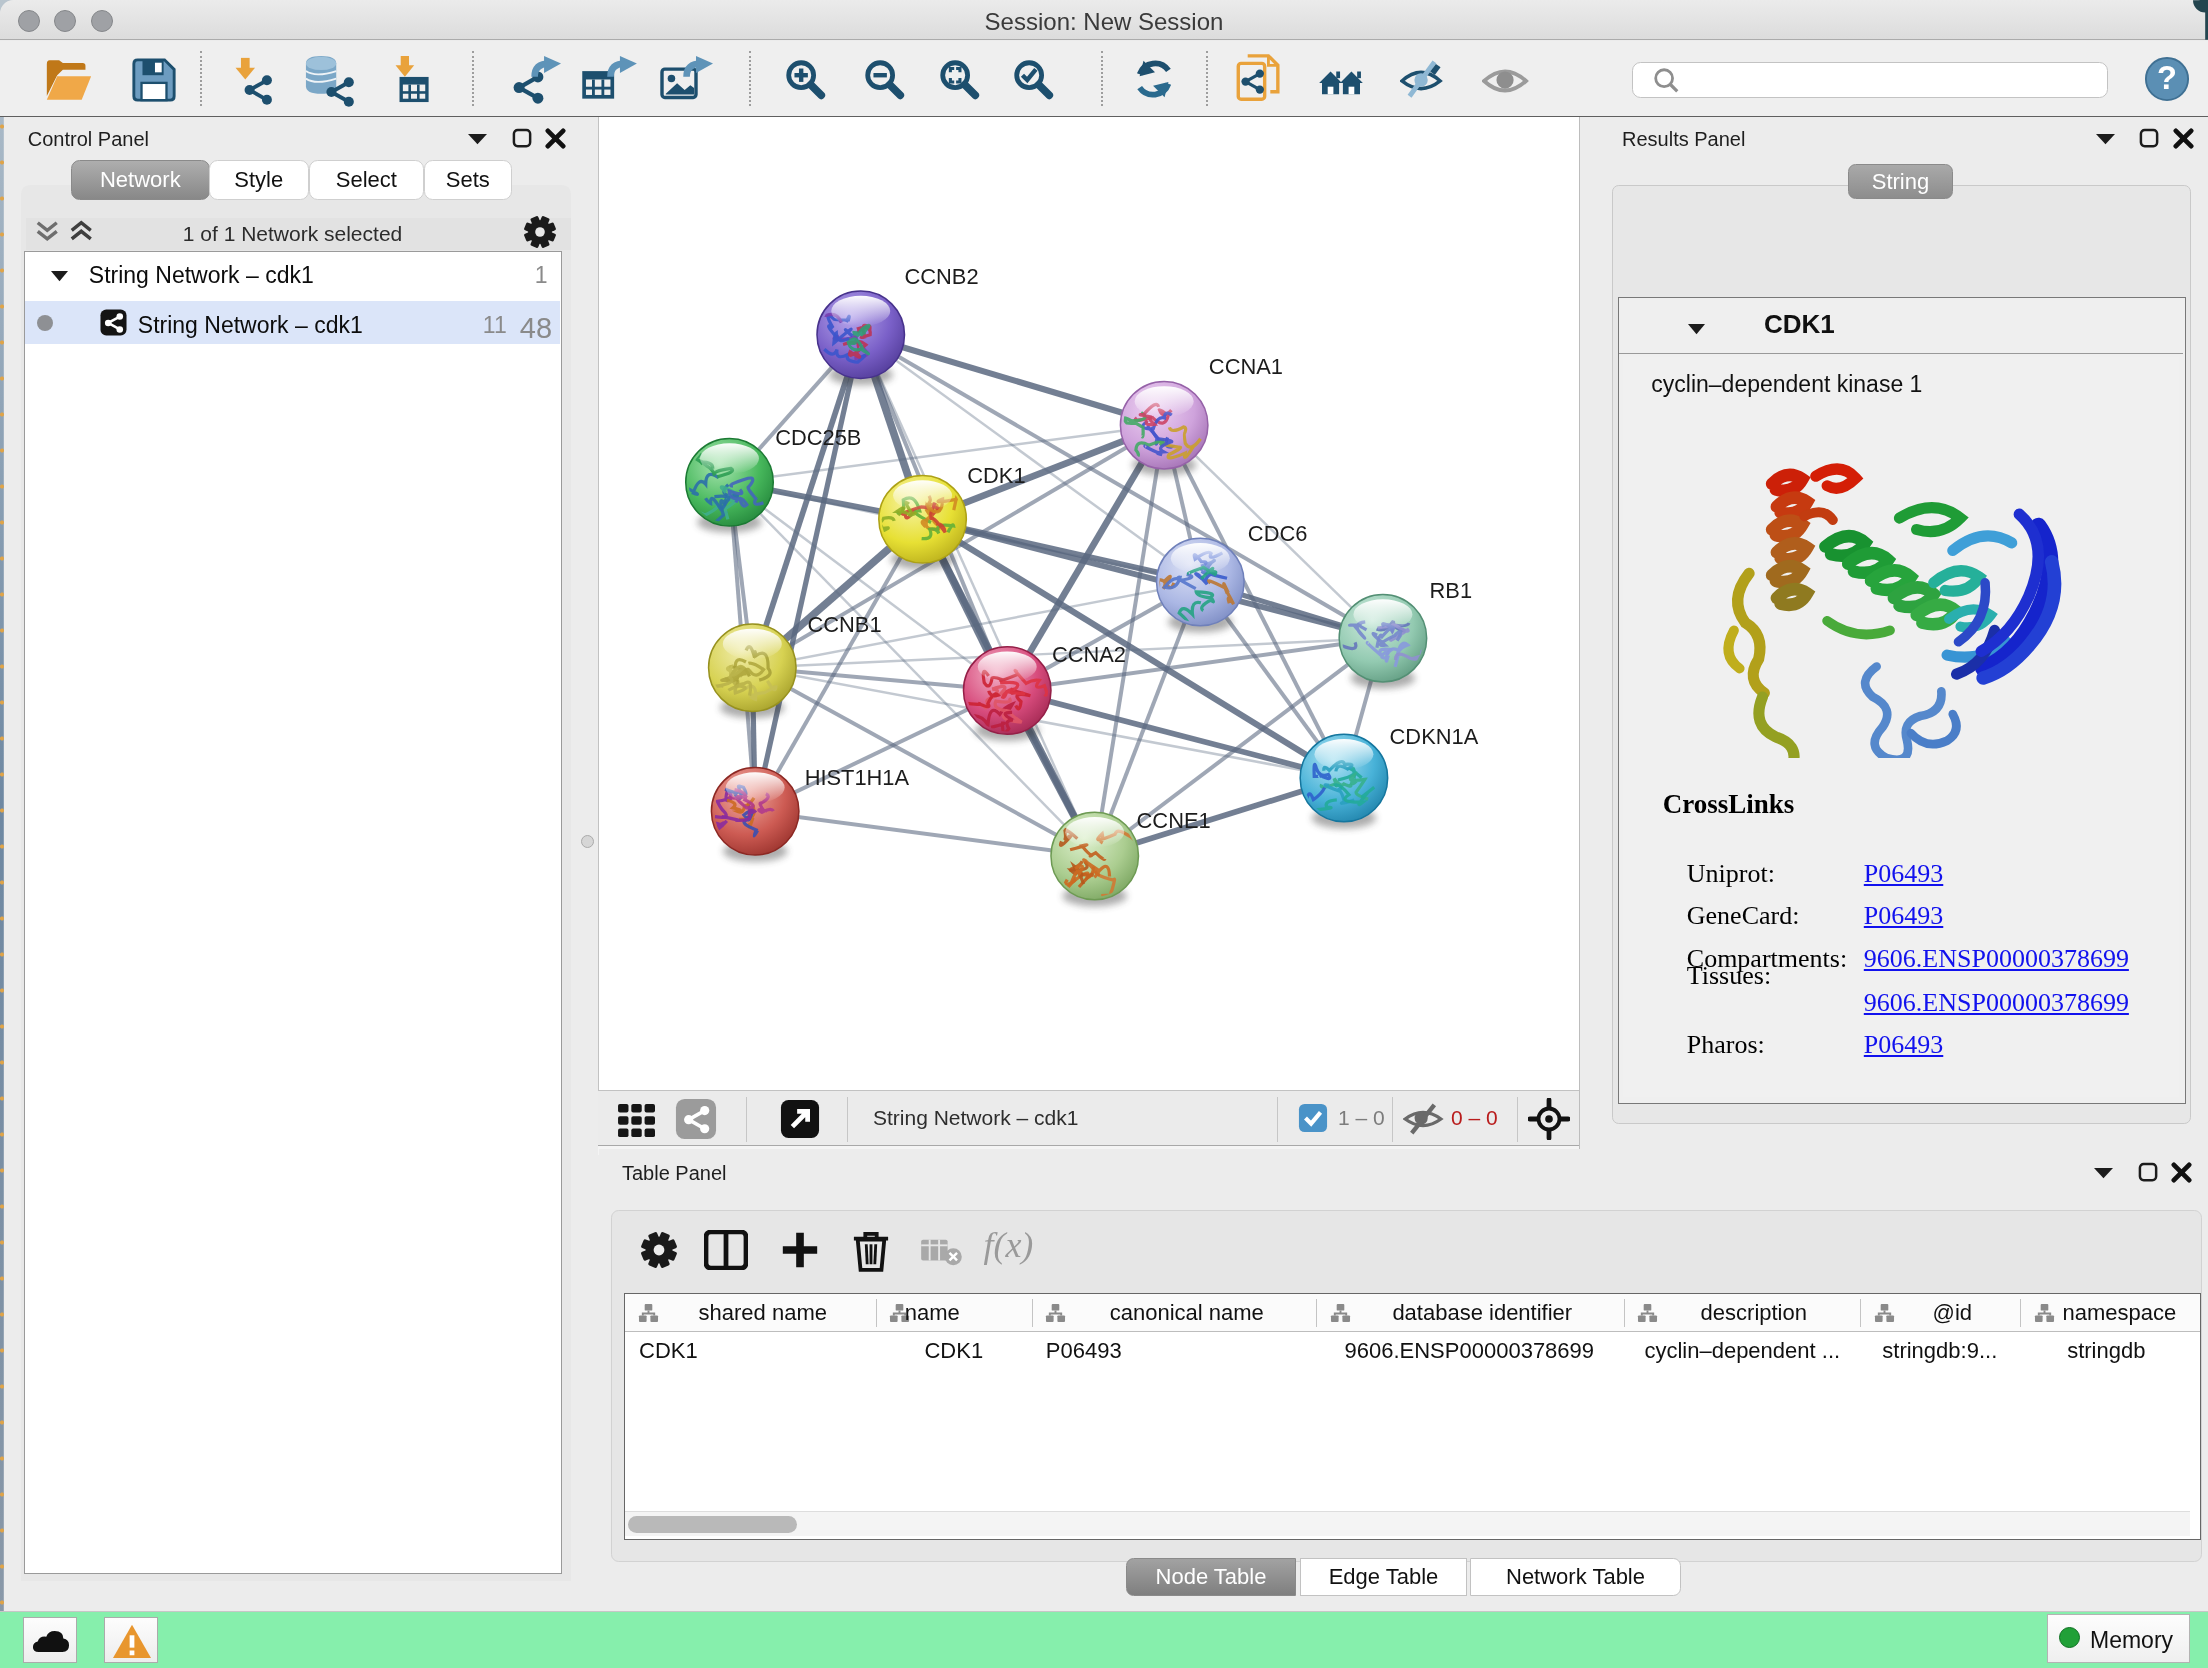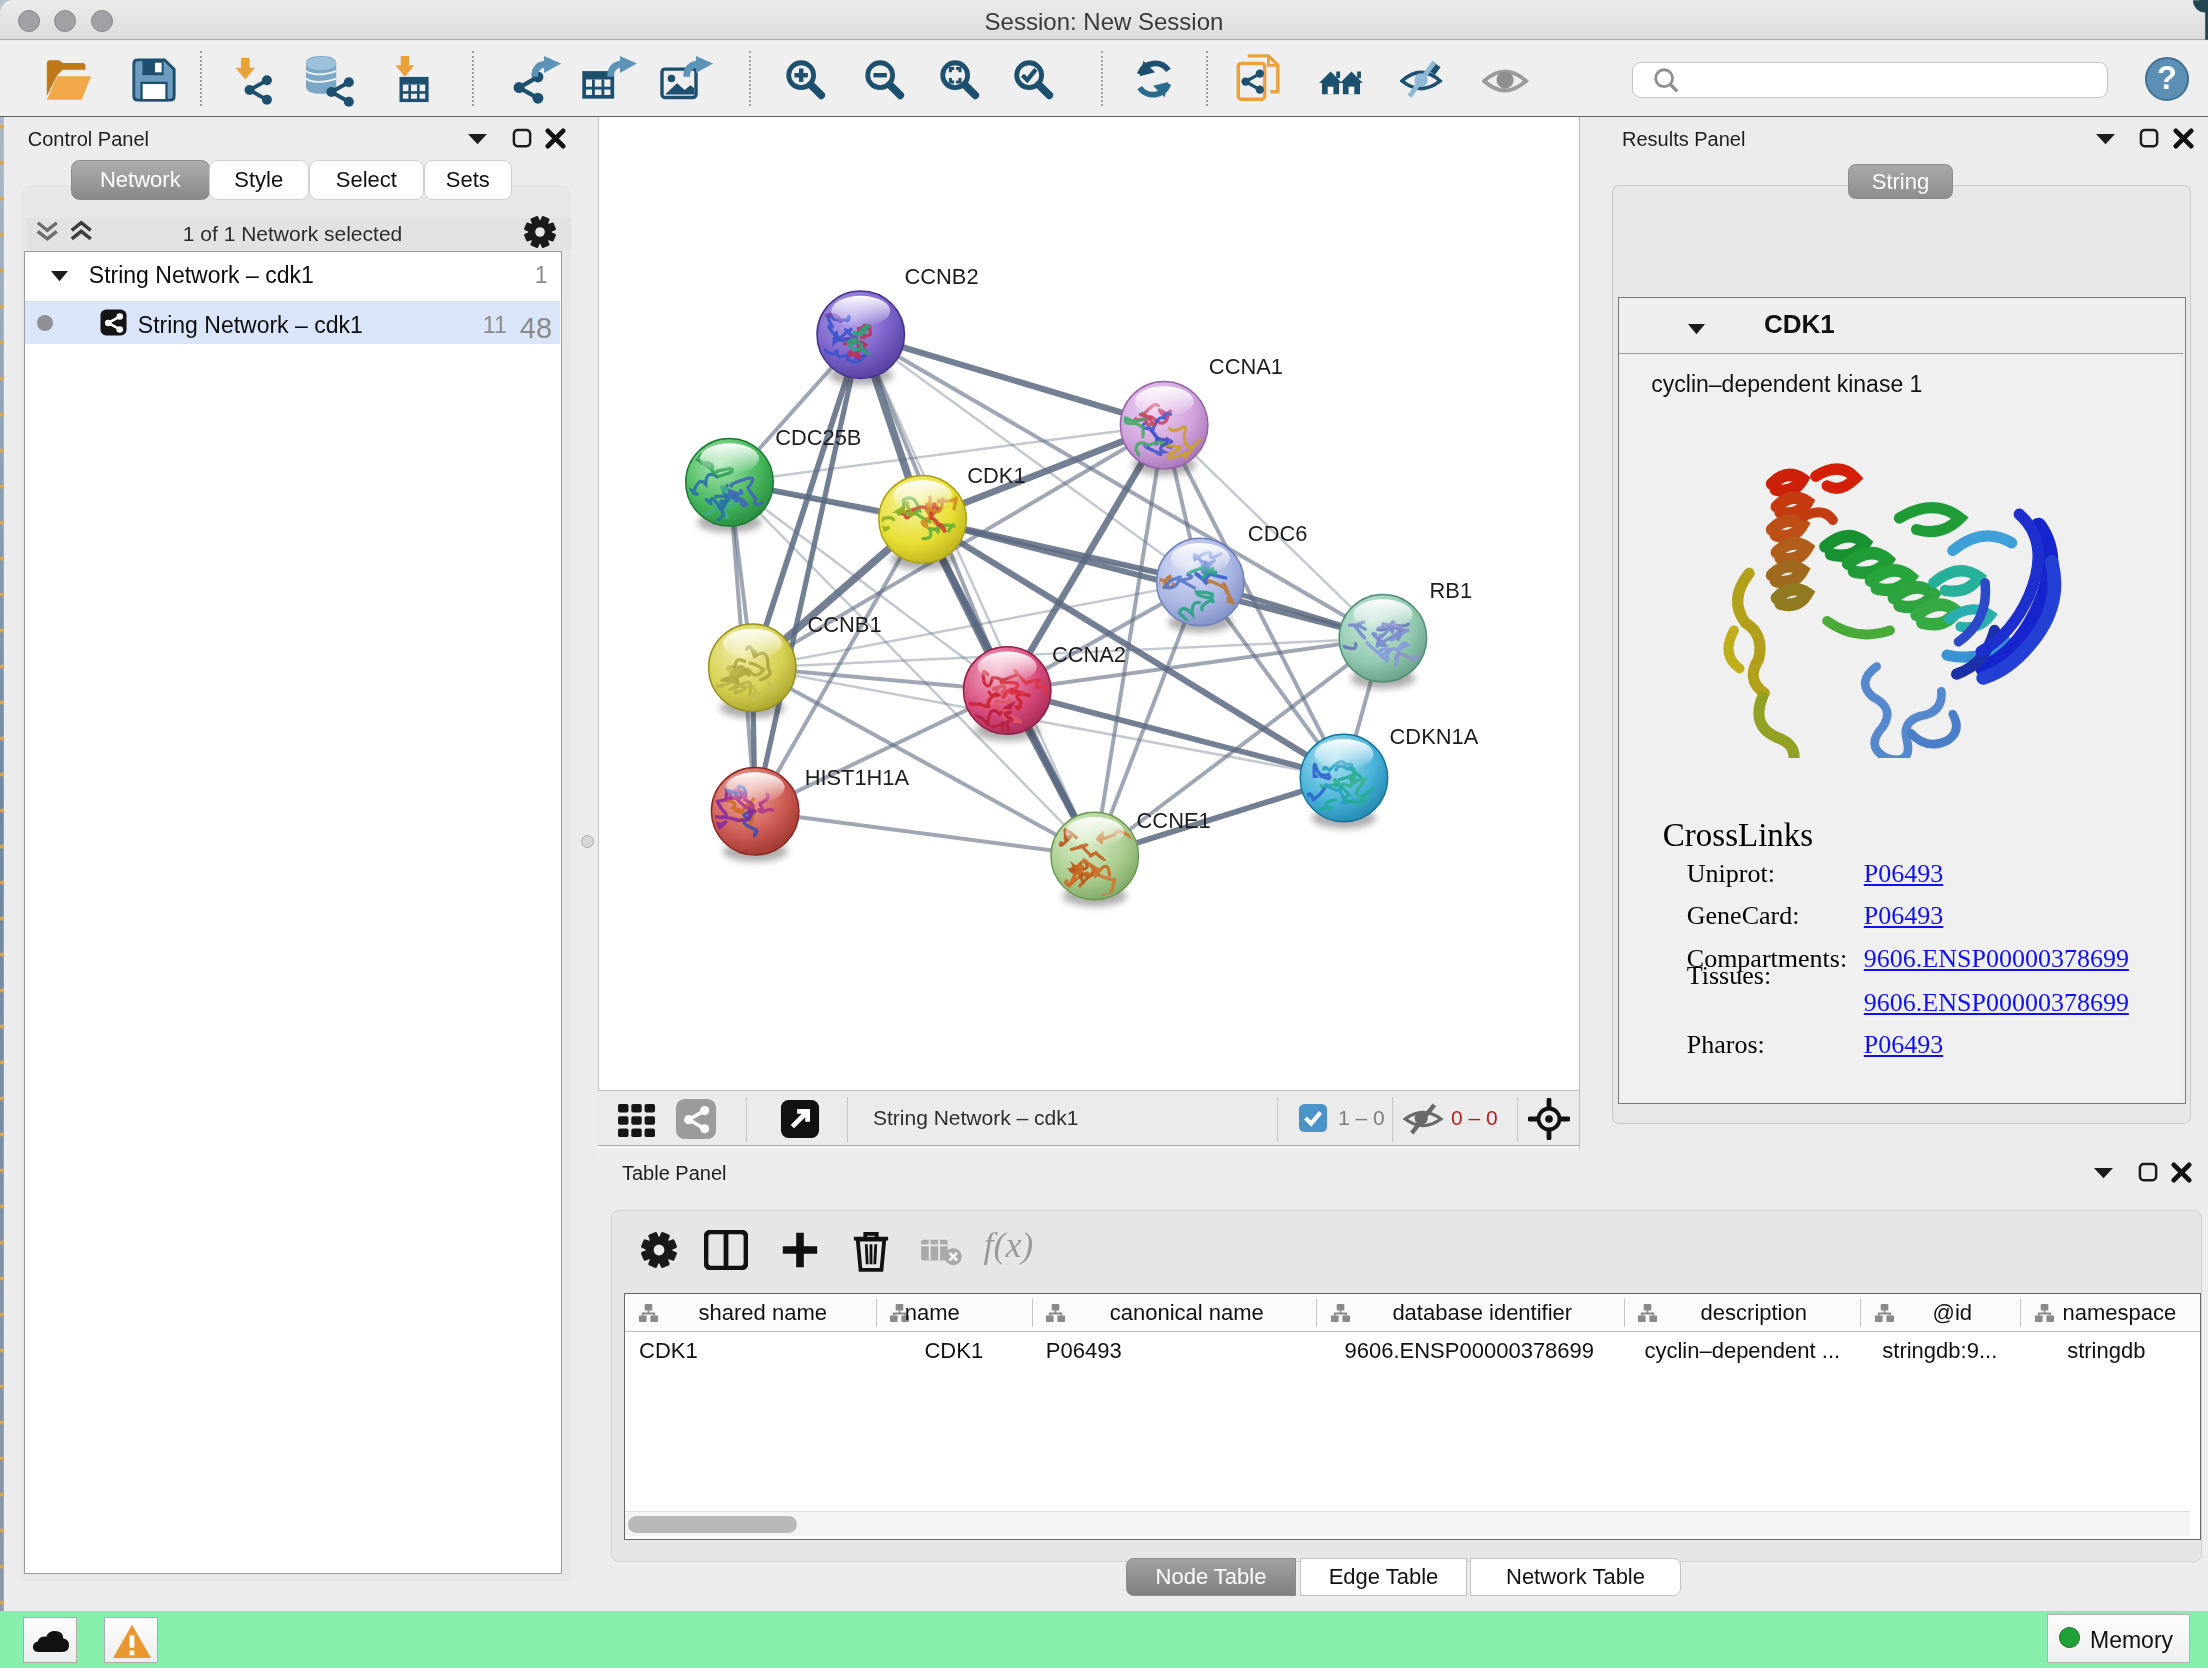--- a/index.html
+++ b/index.html
@@ -722,21 +722,21 @@
               <path d="M246 206 q36 8 62 -14" stroke="#3894d4" stroke-width="11.7"></path>
               <path d="M342 70 q26 36 -2 92 q-22 44 -56 58" stroke="#1524cc" stroke-width="16.9"></path>
               <path d="M356 108 q12 46 -24 88 q-22 26 -48 34" stroke="#2340d4" stroke-width="14.3"></path>
               <path d="M296 180 q-10 36 -40 46" stroke="#1b2fa8" stroke-width="11.7"></path>
               <path d="M172 218 q-22 16 -4 32 q24 12 10 32 q-18 20 4 32 q28 8 22 -18 q-6 -20 14 -26 q24 -4 22 -26" stroke="#5588cc" stroke-width="9.1"></path>
               <path d="M208 288 q16 18 38 8 q16 -10 6 -28" stroke="#4a7ec8" stroke-width="9.1"></path>
               <path d="M322 58 q34 30 10 86 q-18 40 -50 58" stroke="#1e2fd0" stroke-width="12"></path>
               <path d="M286 130 q4 40 -28 62" stroke="#2c49c8" stroke-width="10"></path>
             </g>
           </svg>
-          <span class="abs crosslink" style="left:40px;top:460px;font-weight:normal;font-size:33px">CrossLinks</span>
+          <span class="abs crosslink" style="left:40px;top:432px;font-weight:bold;font-size:27px">CrossLinks</span>
           <span class="abs crosslink" style="left:64px;top:502px">Uniprot:</span>
           <span class="abs bluelink" style="left:241px;top:502px">P06493</span>
           <span class="abs crosslink" style="left:64px;top:544px">GeneCard:</span>
           <span class="abs bluelink" style="left:241px;top:544px">P06493</span>
           <span class="abs crosslink" style="left:64px;top:587px">Compartments:</span>
           <span class="abs bluelink" style="left:241px;top:587px">9606.ENSP00000378699</span>
           <span class="abs crosslink" style="left:64px;top:604px">Tissues:</span>
           <span class="abs bluelink" style="left:241px;top:631px">9606.ENSP00000378699</span>
           <span class="abs crosslink" style="left:64px;top:673px">Pharos:</span>
           <span class="abs bluelink" style="left:241px;top:673px">P06493</span>

